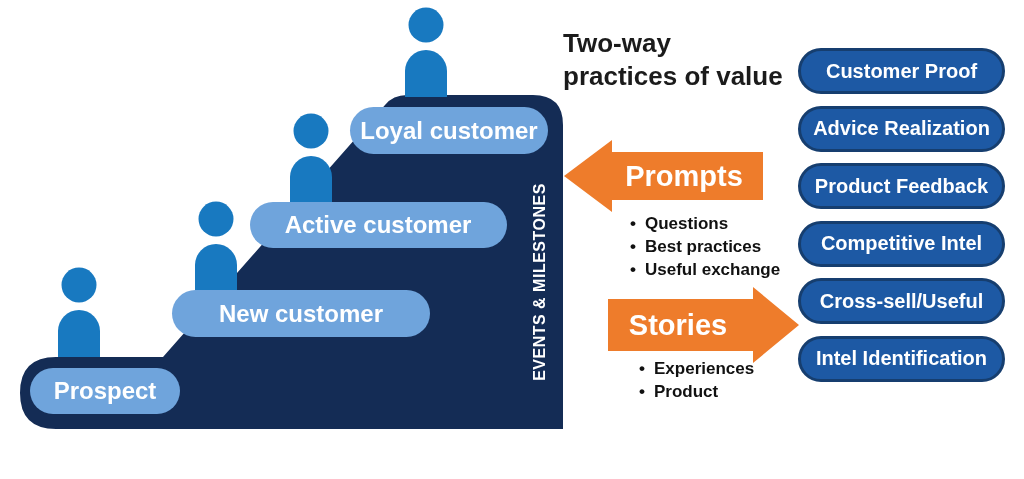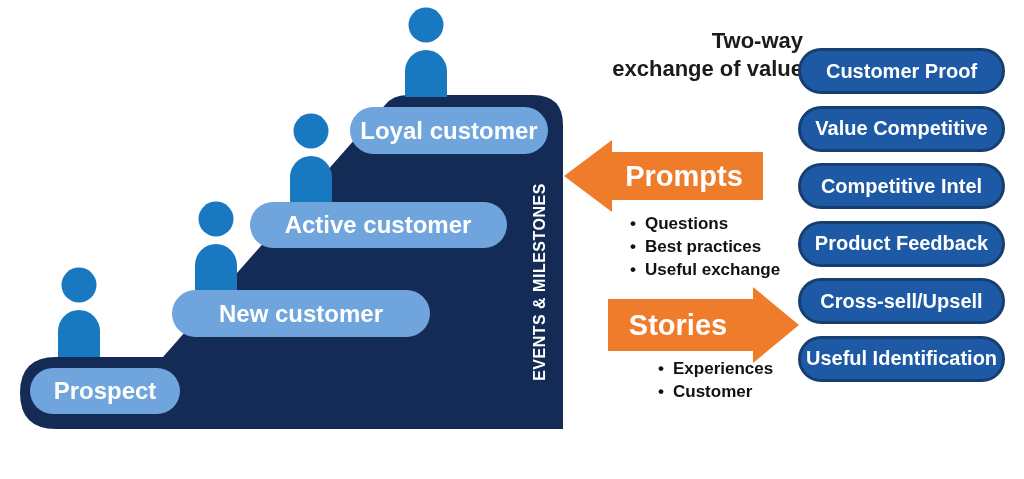--- a/index.html
+++ b/index.html
@@ -10,33 +10,33 @@
     background:#ffffff;
     overflow:hidden;
     font-family:"Liberation Sans", sans-serif;
   }
   svg { display:block; }
   .diagram-svg { position:absolute; left:0; top:0; }
 
   .heading {
     position:absolute;
     left:563px; top:27px; width:240px;
-    text-align:right;
-    font-size:22px; font-weight:700; color:#1b1b1b;
+    text-align:left;
+    font-size:26px; font-weight:700; color:#1b1b1b;
     line-height:1.28;
   }
 
   .bullets {
     position:absolute;
     list-style:none;
     font-size:17px; font-weight:700; color:#111111;
     line-height:23px;
   }
   .bullets.prompts-bullets { left:630px; top:212px; }
-  .bullets.stories-bullets { left:658px; top:357px; }
+  .bullets.stories-bullets { left:639px; top:357px; }
   .bullets li { position:relative; padding-left:15px; white-space:nowrap; }
   .bullets li::before {
     content:"\2022";
     position:absolute; left:0; top:0;
     font-size:17px; color:#111111;
   }
 
   .value-column {
     position:absolute;
     left:798px; top:48px; width:207px;
@@ -104,36 +104,36 @@
     <g>
       <rect x="350" y="107" width="198" height="47" rx="23.5" fill="#6FA4DC"></rect>
       <text x="449" y="139" text-anchor="middle" font-size="24" font-weight="700" fill="#ffffff">Loyal customer</text>
     </g>
 
     <text x="545" y="282" text-anchor="middle" transform="rotate(-90 545 282)" font-size="16" font-weight="700" letter-spacing="0.5" fill="#ffffff">EVENTS &amp; MILESTONES</text>
   </svg>
 
   <div class="heading">
     <div>Two-way</div>
-    <div>exchange of value</div>
+    <div>practices of value</div>
   </div>
 
   <ul class="bullets prompts-bullets">
     <li>Questions</li>
     <li>Best practices</li>
     <li>Useful exchange</li>
   </ul>
 
   <ul class="bullets stories-bullets">
     <li>Experiences</li>
-    <li>Customer</li>
+    <li>Product</li>
   </ul>
 
   <div class="value-column">
     <div class="value-pill">Customer Proof</div>
-    <div class="value-pill">Value Competitive</div>
+    <div class="value-pill">Advice Realization</div>
+    <div class="value-pill">Product Feedback</div>
     <div class="value-pill">Competitive Intel</div>
-    <div class="value-pill">Product Feedback</div>
-    <div class="value-pill">Cross-sell/Upsell</div>
-    <div class="value-pill">Useful Identification</div>
+    <div class="value-pill">Cross-sell/Useful</div>
+    <div class="value-pill">Intel Identification</div>
   </div>
 
 </div>
 
 </body></html>

